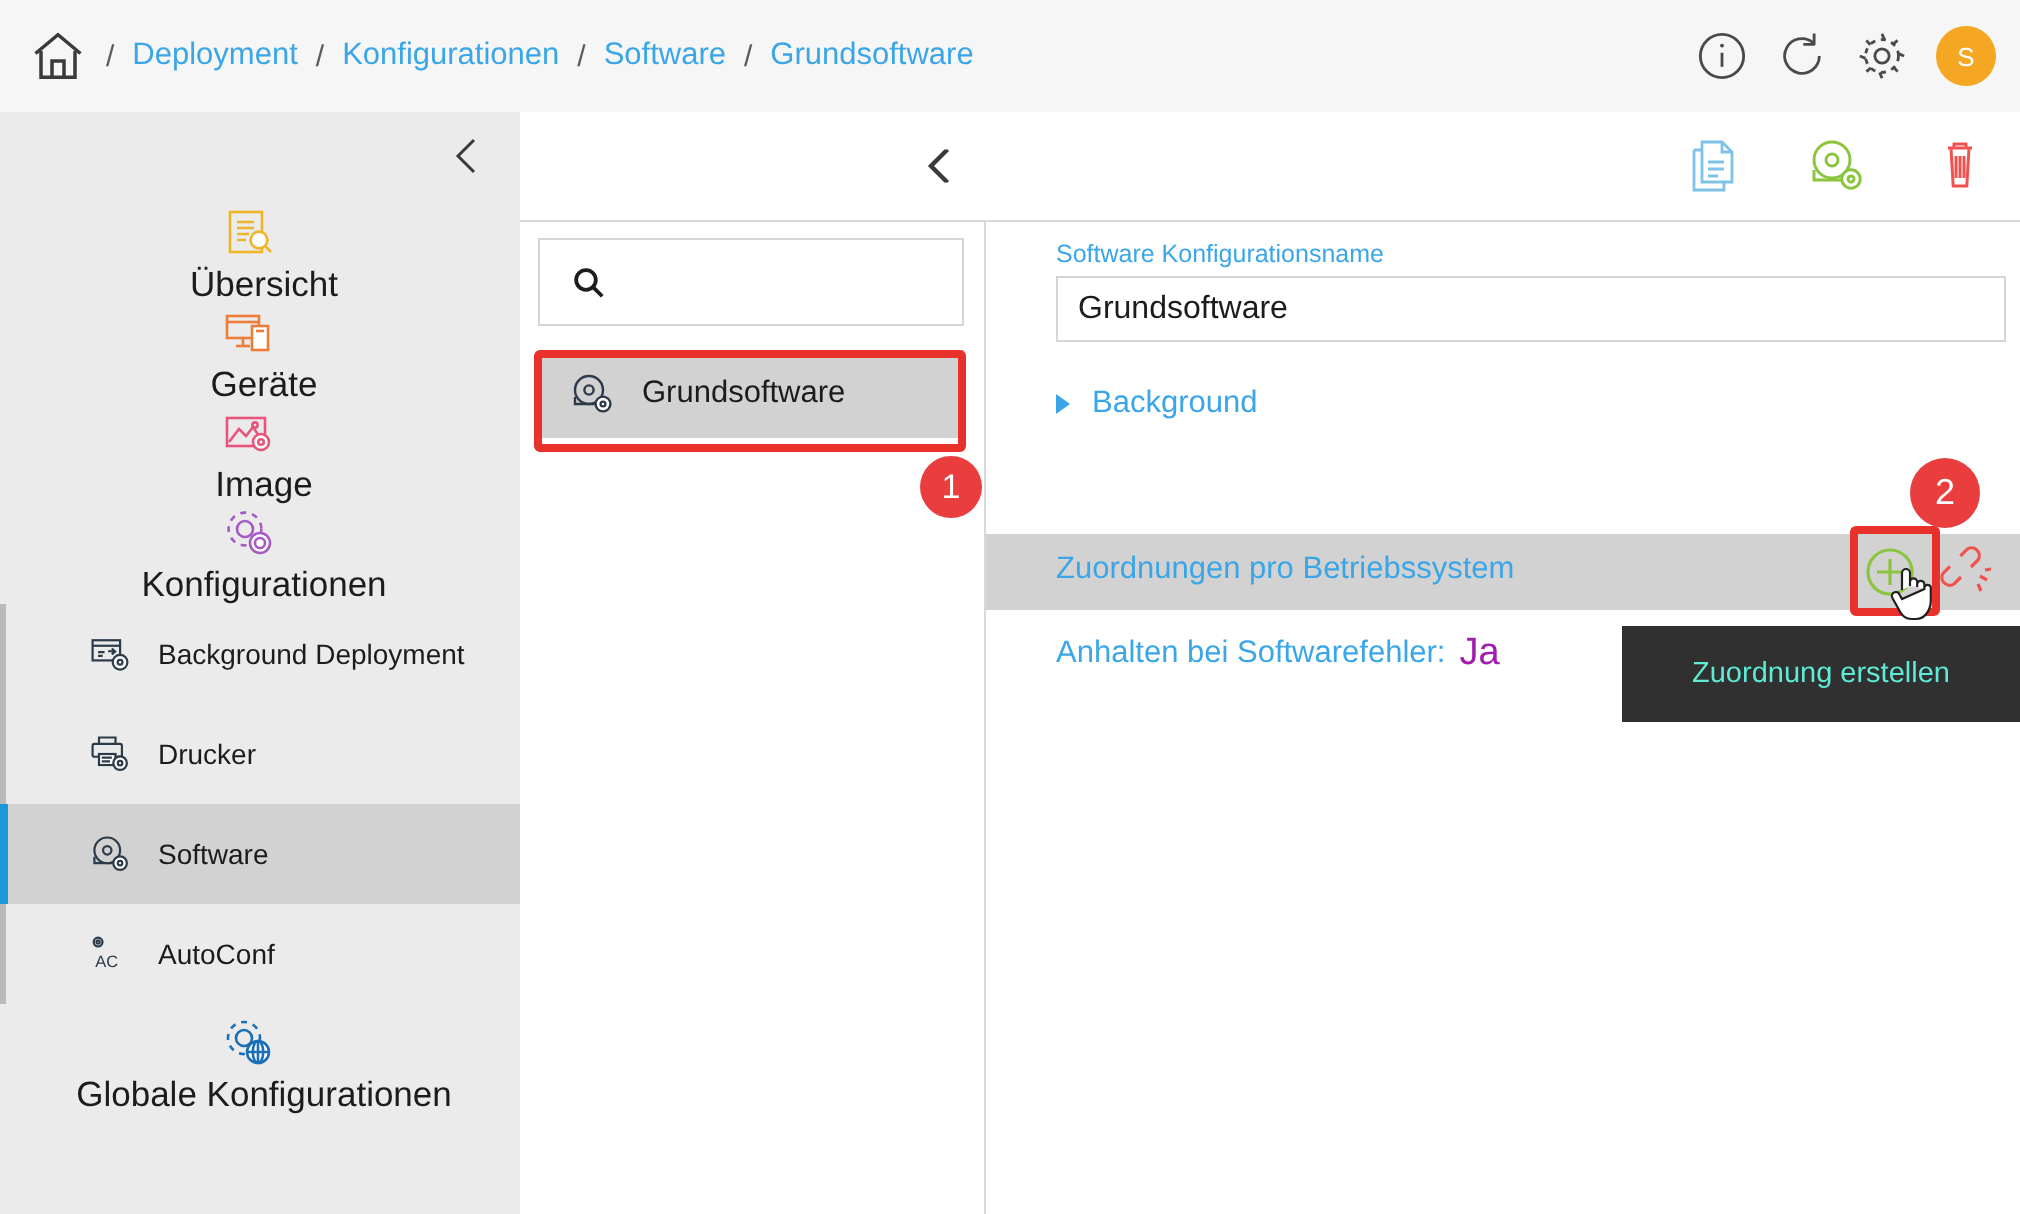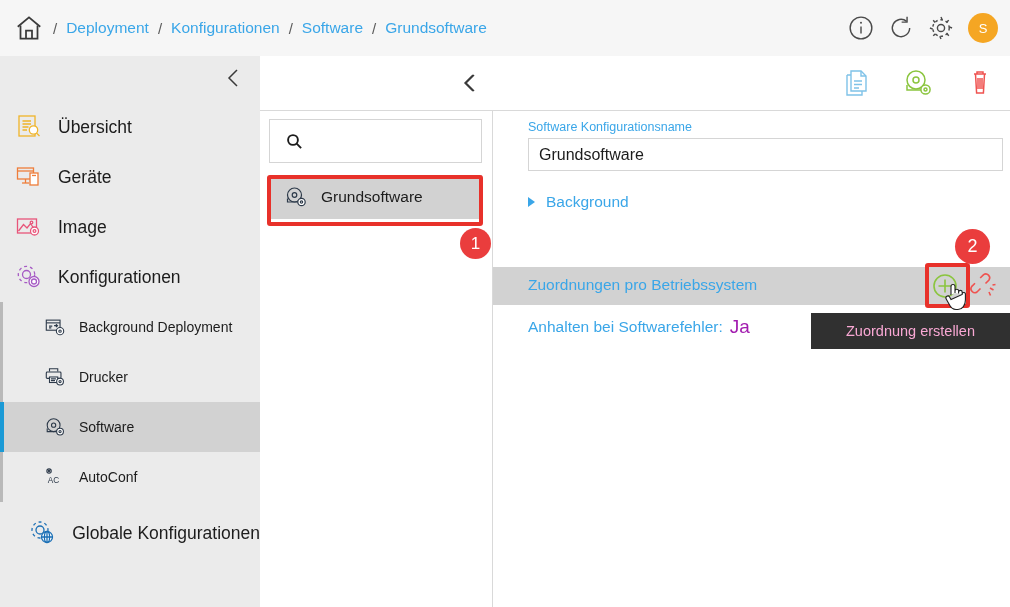--- a/index.html
+++ b/index.html
@@ -45,21 +45,21 @@
     background: #ebebeb;
   }
   .sb-collapse {
     position: absolute; right: 16px; top: 9px;
     width: 22px; height: 26px; cursor: pointer;
   }
   .sb-list { position: absolute; top: 46px; left: 0; width: 260px; }
   .sb-item {
     position: relative;
     height: 50px; display: flex; align-items: center;
-    padding-left: 14px; cursor: pointer;
+    padding-left: 4px; cursor: pointer; flex-direction: column;
   }
   .sb-item .sb-ico { width: 30px; height: 30px; flex: 0 0 30px; margin-right: 14px; }
   .sb-item .sb-label { font-size: 17.5px; color: #1c1c1c; }
   .sb-sub {
     position: relative;
     height: 50px; display: flex; align-items: center;
     padding-left: 44px; cursor: pointer;
   }
   .sb-sub .sb-ico { width: 22px; height: 22px; flex: 0 0 22px; margin-right: 13px; }
   .sb-sub .sb-label { font-size: 14px; color: #1c1c1c; }
@@ -185,22 +185,22 @@
   .hl-box-2 {
     position: absolute; left: 925px; top: 263px;
     width: 45px; height: 45px;
     border: 4px solid #e8312a; border-radius: 3px;
     pointer-events: none;
   }
   .val-yes { color: #a21caf; font-size: 19px; margin-left: 7px; }
 
   .tooltip {
     position: absolute; left: 811px; top: 313px;
-    width: 199px; height: 36px;
-    background: #303030; color: #f9a8d4;
+    width: 199px; height: 48px;
+    background: #303030; color: #5eead4;
     display: flex; align-items: center; justify-content: center;
     font-size: 14.5px;
   }
   .cursor { position: absolute; left: 944px; top: 281px; width: 22px; height: 30px; }
 </style>
 </head>
 <body>
 
 <div id="app">
 

